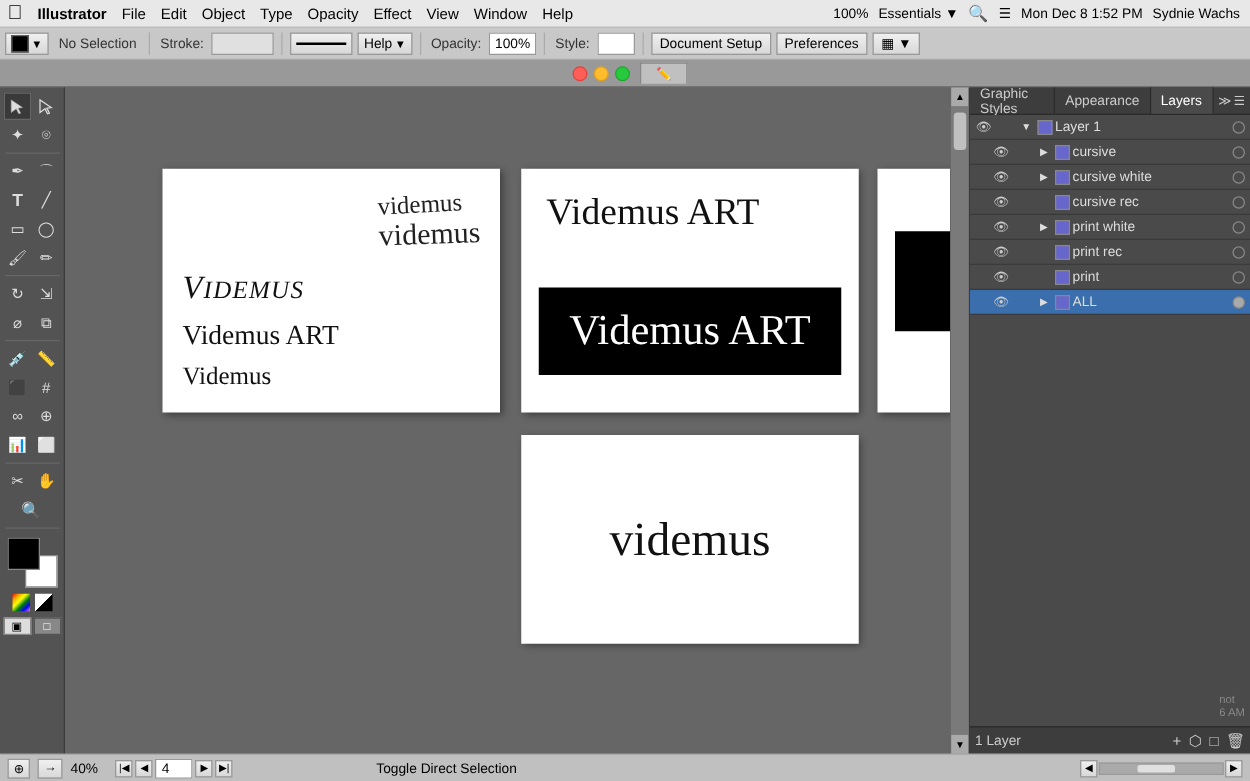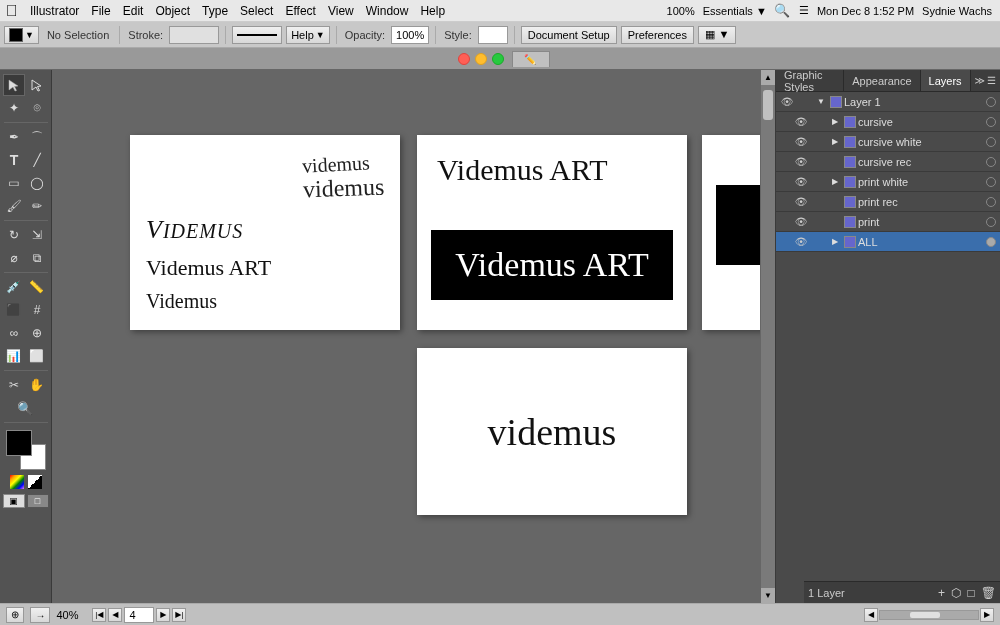--- a/index.html
+++ b/index.html
@@ -169,21 +169,21 @@
     .layer-color-box { width: 12px; height: 12px; border: 1px solid #888; margin: 0 2px; flex-shrink: 0; }
     .layer-name { flex: 1; overflow: hidden; text-overflow: ellipsis; white-space: nowrap; }
     .layer-target { width: 14px; display: flex; align-items: center; justify-content: center; }
     .circle-target { width: 10px; height: 10px; border-radius: 50%; border: 1px solid #888; }
     .circle-target.filled { background: #aaa; }
 
     
     #panel-footer {
       height: 22px; background: #3d3d3d; border-top: 1px solid #2a2a2a;
       display: flex; align-items: center; padding: 0 4px;
-      font-size: 11px; color: #ccc; justify-content: space-between; margin-left: 28px;
+      font-size: 11px; color: #ccc; justify-content: space-between;
     }
     .footer-icons { display: flex; gap: 6px; }
     .footer-icon { font-size: 12px; cursor: default; }
 
     
     #statusbar {
       width: 100%; height: 22px; background: #c0c0c0;
       display: flex; align-items: center; padding: 0 6px; gap: 6px;
       border-top: 1px solid #aaa; font-size: 11px;
       position: absolute; bottom: 0; left: 0;
@@ -206,26 +206,26 @@
     .tl { width: 12px; height: 12px; border-radius: 50%; }
     .tl-red { background: #ff5f56; border: 1px solid #e0443e; }
     .tl-yellow { background: #ffbd2e; border: 1px solid #dea123; }
     .tl-green { background: #27c93f; border: 1px solid #1aab29; }
   </style>
 </head>
 <body>
 
 <div id="menubar">
   <span style="font-size:16px; padding:0 6px;"></span>
-  <span style="font-weight:normal; padding:0 6px;">Illustrator</span>
+  <span style="font-weight:bold; padding:0 6px;">Illustrator</span>
   <span style="padding:0 6px;">File</span>
   <span style="padding:0 6px;">Edit</span>
   <span style="padding:0 6px;">Object</span>
   <span style="padding:0 6px;">Type</span>
-  <span style="padding:0 6px;">Select</span>
+  <span style="padding:0 6px;">Opacity</span>
   <span style="padding:0 6px;">Effect</span>
   <span style="padding:0 6px;">View</span>
   <span style="padding:0 6px;">Window</span>
   <span style="padding:0 6px;">Help</span>
   <div class="right-section">
     <span>100%</span>
     <span>Essentials ▼</span>
     <span style="font-size:13px;">🔍</span>
     <span>☰</span>
     <span>Mon Dec 8  1:52 PM</span>
@@ -533,20 +533,29 @@
         <div class="layer-lock"></div>
         <div class="layer-arrow">▶</div>
         <div class="layer-color-box" style="background:#6666cc;"></div>
         <span class="layer-name">ALL</span>
         <div class="layer-target">
             <div class="circle-target filled"></div>
           </div>
       </div>
     </div>
 
+    <div style="flex:1; background:#4a4a4a;">
+
+      <div style="position:relative; height:100%;">
+        <div style="position:absolute; bottom:4px; right:4px; font-size:9px; color:#888; line-height:1.3;">
+          <div>not</div>
+          <div>6 AM</div>
+        </div>
+      </div>
+    </div>
 
     <div id="panel-footer">
       <span>1 Layer</span>
       <div class="footer-icons">
         <span class="footer-icon">+</span>
         <span class="footer-icon">⬡</span>
         <span class="footer-icon">□</span>
         <span class="footer-icon">🗑</span>
       </div>
     </div>
@@ -560,20 +569,23 @@
   <span style="min-width:30px;">40%</span>
   <div class="status-nav">
     <div class="nav-btn">|◀</div>
     <div class="nav-btn">◀</div>
     <div class="ctrl-input" style="width:18px; height:16px;">
       <span>4</span>
     </div>
     <div class="nav-btn">▶</div>
     <div class="nav-btn">▶|</div>
   </div>
+  <div class="status-center">
+    <span>Toggle Direct Selection</span>
+  </div>
   <div style="flex:1;"></div>
 
   <div style="display:flex; align-items:center; gap:1px; margin-left:auto;">
     <div class="nav-btn">◀</div>
     <div style="width:100px; height:10px; background:#aaa; border:1px solid #999; position:relative;">
       <div style="position:absolute; left:30px; top:1px; width:30px; height:6px; background:#e0e0e0; border-radius:2px;"></div>
     </div>
     <div class="nav-btn">▶</div>
   </div>
 </div>

